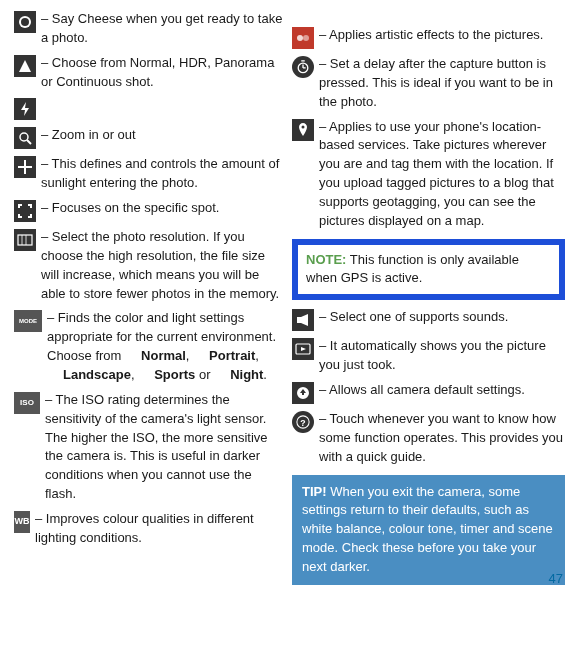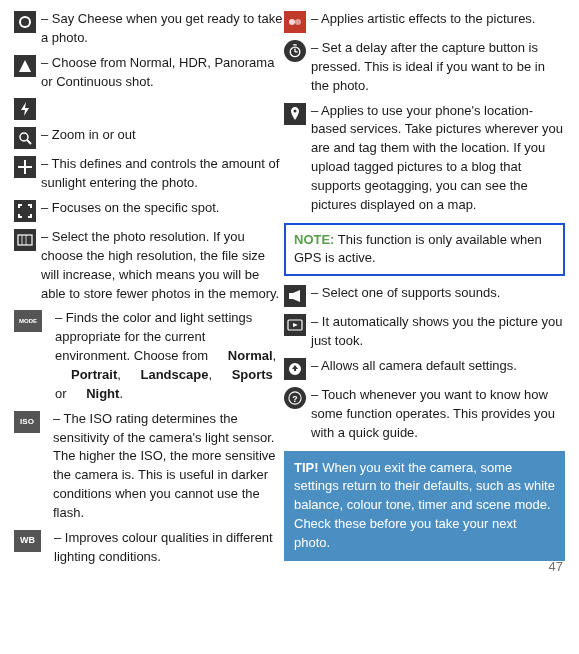--- a/index.html
+++ b/index.html
@@ -12,28 +12,29 @@
       color: #1a1a1a;
       line-height: 1.45;
     }
     .page {
       width: 579px;
       padding: 10px 14px 10px 14px;
       position: relative;
     }
     .two-col {
       display: flex;
-      gap: 0;
+      gap: 8px;
     }
     .col-left {
       flex: 0 0 270px;
       max-width: 270px;
     }
     .col-right {
       flex: 1;
+      margin-top: 16px;
     }
     .item {
       display: flex;
       align-items: flex-start;
       margin-bottom: 6px;
       gap: 3px;
     }
     .icon-box {
       flex-shrink: 0;
       width: 22px;
@@ -66,28 +67,28 @@
       flex-shrink: 0;
       width: 22px;
       height: 22px;
       background: #555;
       color: white;
       display: inline-flex;
       align-items: center;
       justify-content: center;
       font-size: 9px;
       font-weight: bold;
-      margin-right: 10px;
+      margin-right: 2px;
       margin-top: 1px;
     }
     .item-text {
       flex: 1;
     }
     .note-box {
-      border: 2px solid #1d4ed8;
+      border: 6px solid #1d4ed8;
       padding: 6px 8px;
       margin: 8px 0;
       background: #fff;
     }
     .note-box .note-title {
       font-weight: bold;
       color: #5a9e4e;
     }
     .tip-box {
       background: #4a8ec2;
@@ -97,21 +98,21 @@
     }
     .tip-box .tip-title {
       font-weight: bold;
     }
     .bold { font-weight: bold; padding-left: 16px; }
     .page-number {
       position: absolute;
       bottom: 6px;
       right: 16px;
       font-size: 13px;
-      color: #737373;
+      color: #0369a1;
     }
   </style>
 </head>
 <body>
 
 <div class="page">
   <div class="two-col">
 
     <div class="col-left">
 
@@ -194,21 +195,21 @@
         <div class="icon-text" style="font-size:6px; width:28px; height:22px; border-radius:0;">MODE</div>
         <span class="item-text"> – Finds the color and light settings appropriate for the current environment. Choose from <span class="bold">Normal</span>, <span class="bold">Portrait</span>, <span class="bold">Landscape</span>, <span class="bold">Sports</span> or <span class="bold">Night</span>.</span>
       </div>
 
       <div class="item">
         <div class="icon-text" style="font-size:8px; width:26px; height:22px;">ISO</div>
         <span class="item-text"> – The ISO rating determines the sensitivity of the camera's light sensor. The higher the ISO, the more sensitive the camera is. This is useful in darker conditions when you cannot use the flash.</span>
       </div>
 
       <div class="item">
-        <div class="icon-text" style="font-size:9px; width:27px; height:22px;">WB</div>
+        <div class="icon-text" style="font-size:9px; width:16px; height:22px;">WB</div>
         <span class="item-text"> – Improves colour qualities in different lighting conditions.</span>
       </div>
 
     </div>
 
     <div class="col-right">
 
       <div class="item">
         <div class="icon-box" style="background:#c0392b;">
           <svg viewBox="0 0 16 16">
@@ -279,20 +280,20 @@
           <svg viewBox="0 0 16 16" width="14" height="14">
               <circle cx="8" cy="8" r="7" stroke="white" stroke-width="1.2" fill="none"></circle>
               <text x="8" y="12" text-anchor="middle" fill="white" font-size="10" font-weight="bold">?</text>
             </svg>
         </div>
         <span class="item-text"> – Touch whenever you want to know how some function operates. This provides you with a quick guide.</span>
       </div>
 
       <div class="tip-box">
         <span class="tip-title">TIP!</span>
-        <span> When you exit the camera, some settings return to their defaults, such as white balance, colour tone, timer and scene mode. Check these before you take your next photo.</span>
+        <span> When you exit the camera, some settings return to their defaults, such as white balance, colour tone, timer and scene mode. Check these before you take your next darker.</span>
       </div>
 
     </div>
   </div>
 
   <div class="page-number">47</div>
 </div>
 
 </body></html>

